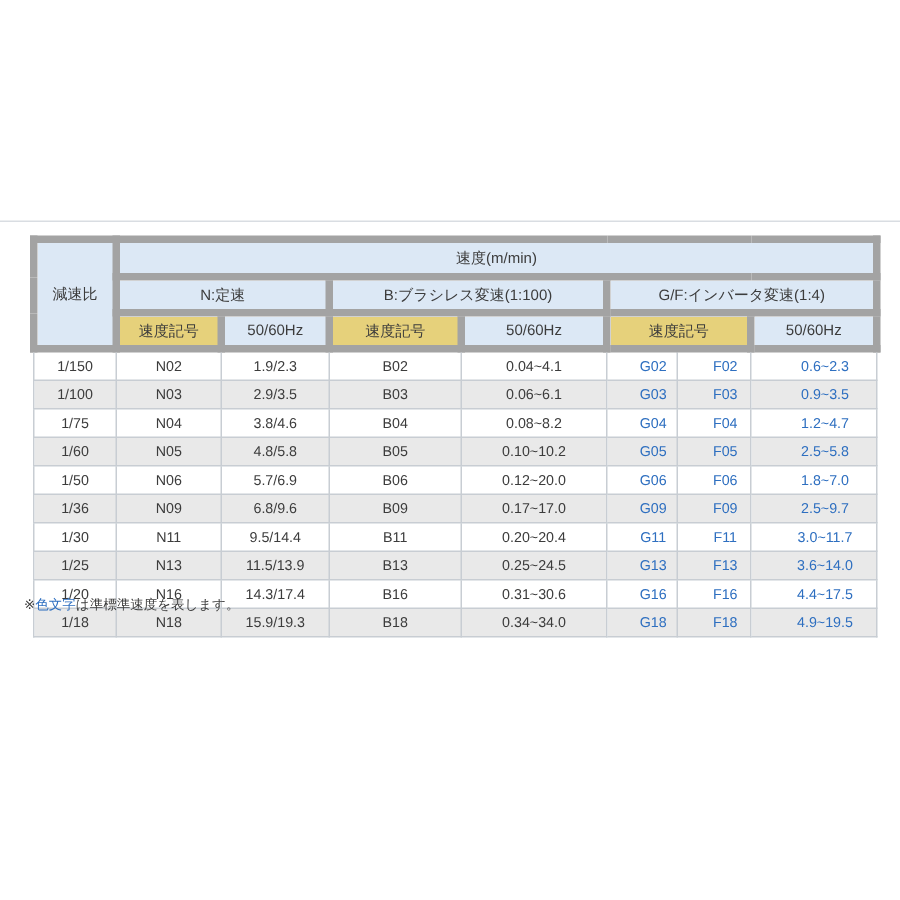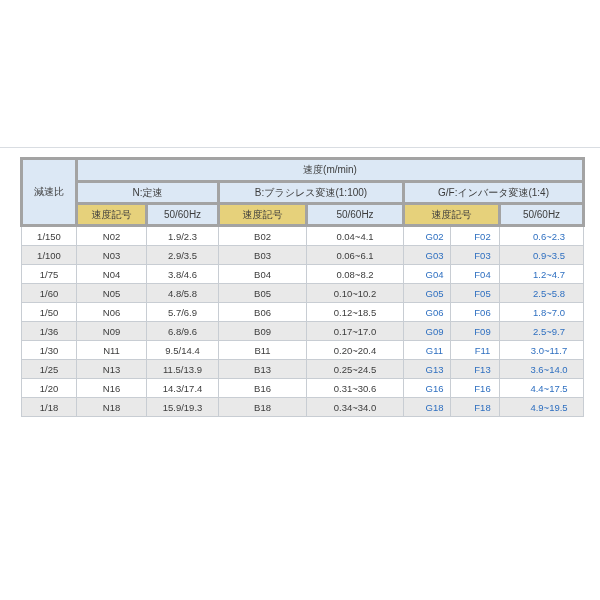--- a/index.html
+++ b/index.html
@@ -26,21 +26,21 @@
   }
   th,td{
     padding:0;
     text-align:center;
     vertical-align:middle;
     overflow:hidden;
     white-space:nowrap;
   }
   thead th{
     background:#dce8f5;
-    border:3px solid #a3a3a3;
+    border:5px solid #a3a3a3;
     font-weight:normal;
     font-size:10px;
     color:#3c3c3c;
     height:19px;
   }
   thead tr.r1 th{height:20px;}
   thead th.sym{
     background:#e6d17b;
   }
   tbody td{
@@ -138,21 +138,21 @@
     <td>0.10~10.2</td>
     <td class="blue">G05</td>
     <td class="blue">F05</td>
     <td class="blue">2.5~5.8</td>
   </tr>
         <tr>
     <td>1/50</td>
     <td>N06</td>
     <td>5.7/6.9</td>
     <td>B06</td>
-    <td>0.12~18.5</td>
+    <td>0.12~20.0</td>
     <td class="blue">G06</td>
     <td class="blue">F06</td>
     <td class="blue">1.8~7.0</td>
   </tr>
         <tr>
     <td>1/36</td>
     <td>N09</td>
     <td>6.8/9.6</td>
     <td>B09</td>
     <td>0.17~17.0</td>
@@ -198,13 +198,14 @@
     <td>0.34~34.0</td>
     <td class="blue">G18</td>
     <td class="blue">F18</td>
     <td class="blue">4.9~19.5</td>
   </tr>
       </tbody>
   </table>
 </div>
 
 <div class="footnotes">
+  <div><span>※</span><span class="colored">色文字</span><span>は準標準速度を表します。</span></div>
 </div>
 
 </body></html>

